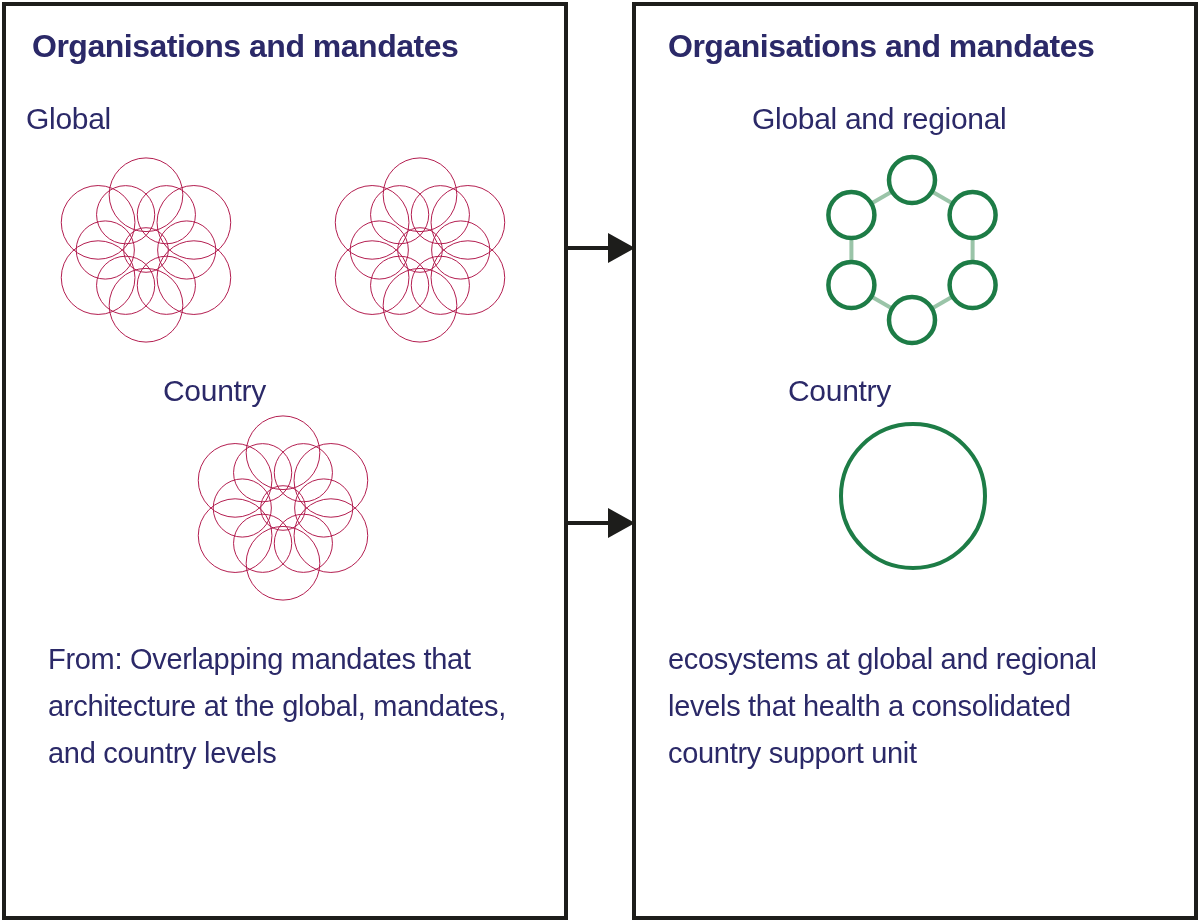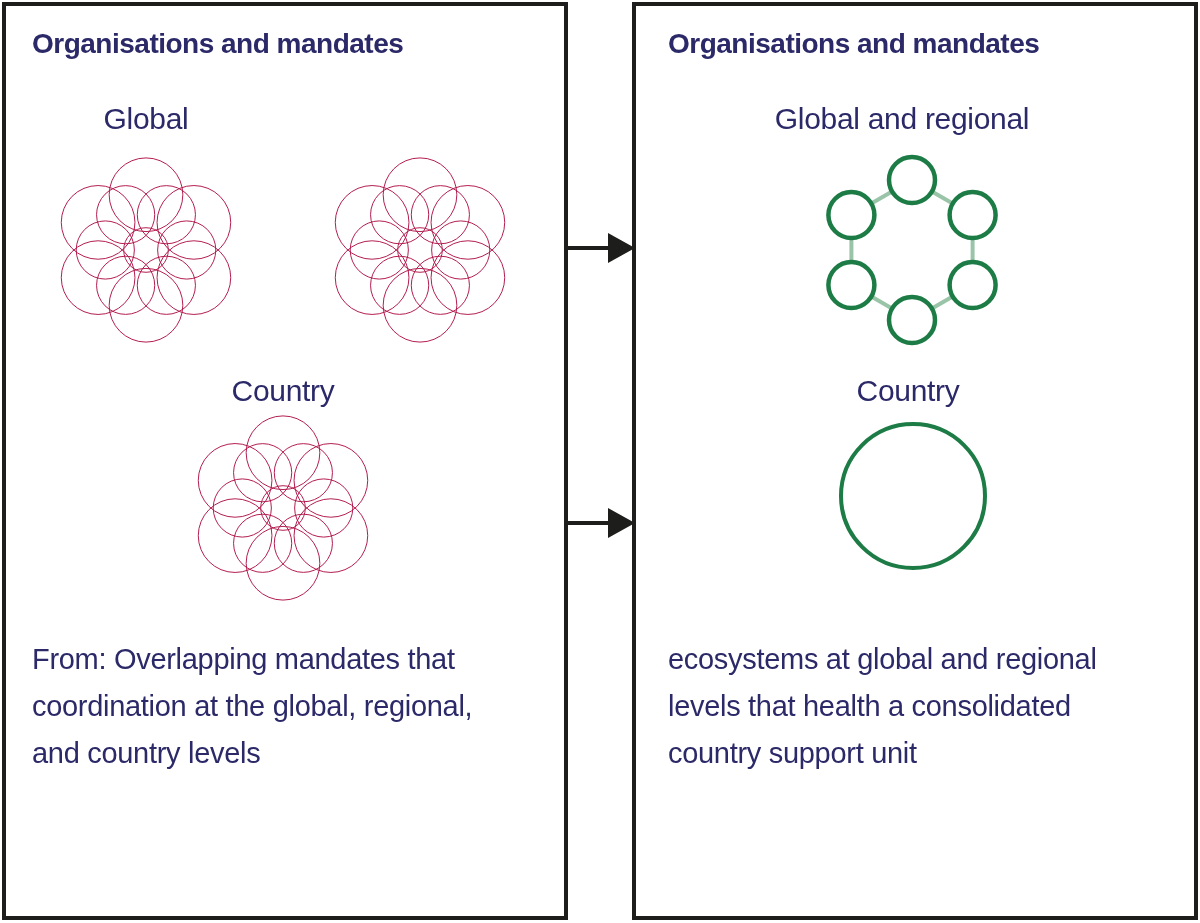--- a/index.html
+++ b/index.html
@@ -17,34 +17,34 @@
     color:var(--navy);overflow:hidden;
   }
   .panel{
     position:absolute;top:2px;width:566px;height:918px;
     border:4px solid var(--line);box-sizing:border-box;background:var(--bg);
   }
   .panel-left{left:2px;}
   .panel-right{left:632px;}
   .panel-title{
     position:absolute;left:26px;top:22px;
-    font-size:28px;font-weight:700;letter-spacing:-0.5px;white-space:nowrap;
+    font-size:32px;font-weight:700;letter-spacing:-0.5px;white-space:nowrap;
   }
   .panel-right .panel-title{left:32px;}
   .lvl-label{
     position:absolute;font-size:30px;letter-spacing:-0.3px;
-    text-align:center;white-space:nowrap;
+    white-space:nowrap;
   }
   .shape{position:absolute;}
   .flower{stroke:var(--crimson);fill:none;}
   #ring-proto line{stroke:var(--green-light);stroke-width:4;}
   #ring-proto circle{fill:#fff;stroke:var(--green);stroke-width:4.5;}
   .big-circle circle{fill:none;stroke:var(--green);stroke-width:4;}
   .body-text{
-    position:absolute;left:26px;top:630px;
+    position:absolute;left:42px;top:630px;
     font-size:29px;line-height:47px;letter-spacing:-0.3px;
   }
   .panel-right .body-text{left:32px;}
   .body-text div{white-space:nowrap;}
   .arrow{position:absolute;left:564px;width:72px;height:40px;}
   .arrow line{stroke:var(--line);stroke-width:4;}
   .arrow polygon{fill:var(--line);}
   .arrow-1{top:228px;}
   .arrow-2{top:503px;}
 </style>
@@ -103,21 +103,21 @@
     </svg>
 
     <div class="lvl-label" style="left:157px;width:240px;top:368px">Country</div>
 
     <svg class="shape flower" style="left:182px;top:407px" width="190" height="190" viewBox="-98 -98 196 196">
       <use href="#flower-proto"></use>
     </svg>
 
     <div class="body-text">
       <div>From: Overlapping mandates that</div>
-      <div>coordination at the global, regional,</div>
+      <div>architecture at the global, mandates,</div>
       <div>and country levels</div>
     </div>
   </div>
 
   <div class="panel panel-right">
     <div class="panel-title">Organisations and mandates</div>
 
     <div class="lvl-label" style="left:116px;width:300px;top:96px">Global and regional</div>
 
     <svg class="shape" style="left:176px;top:144px" width="200" height="200" viewBox="-100 -100 200 200">

